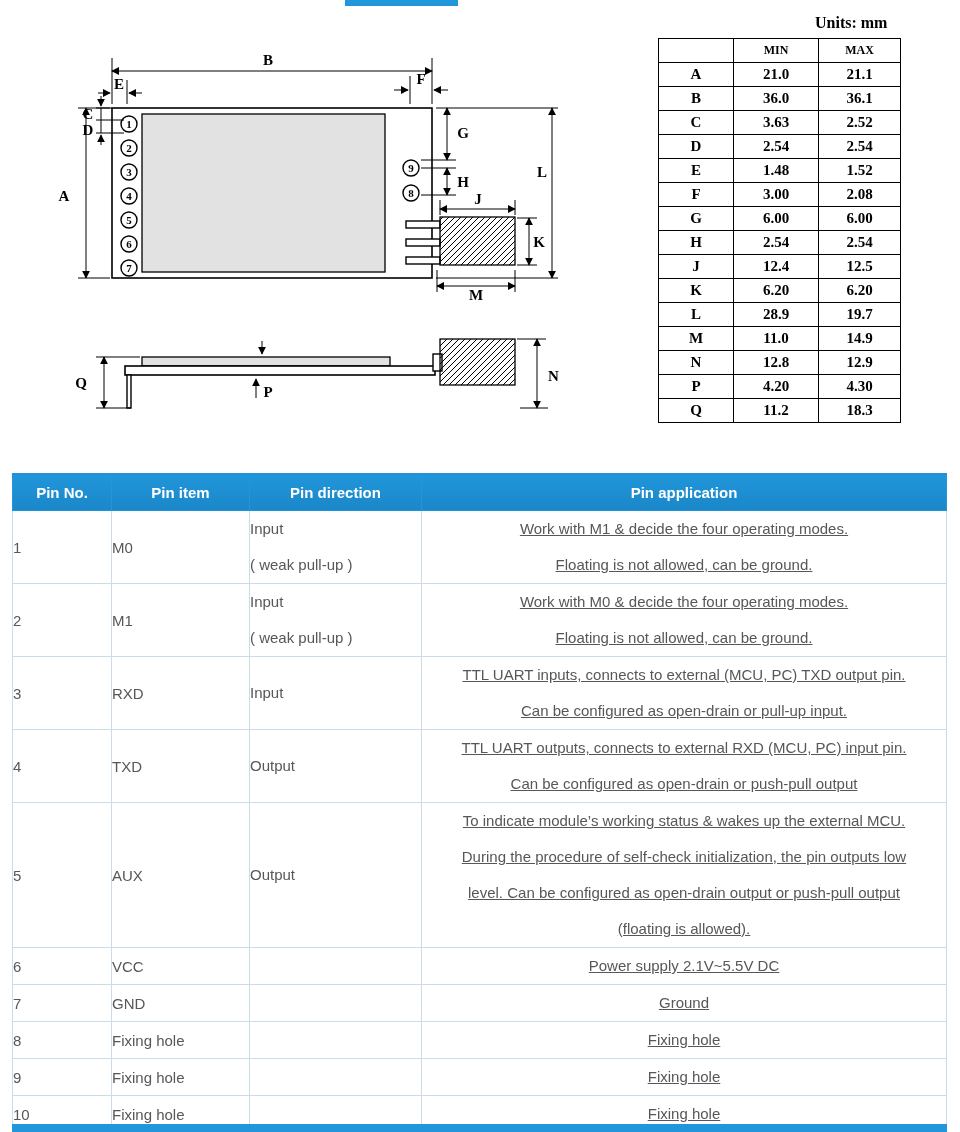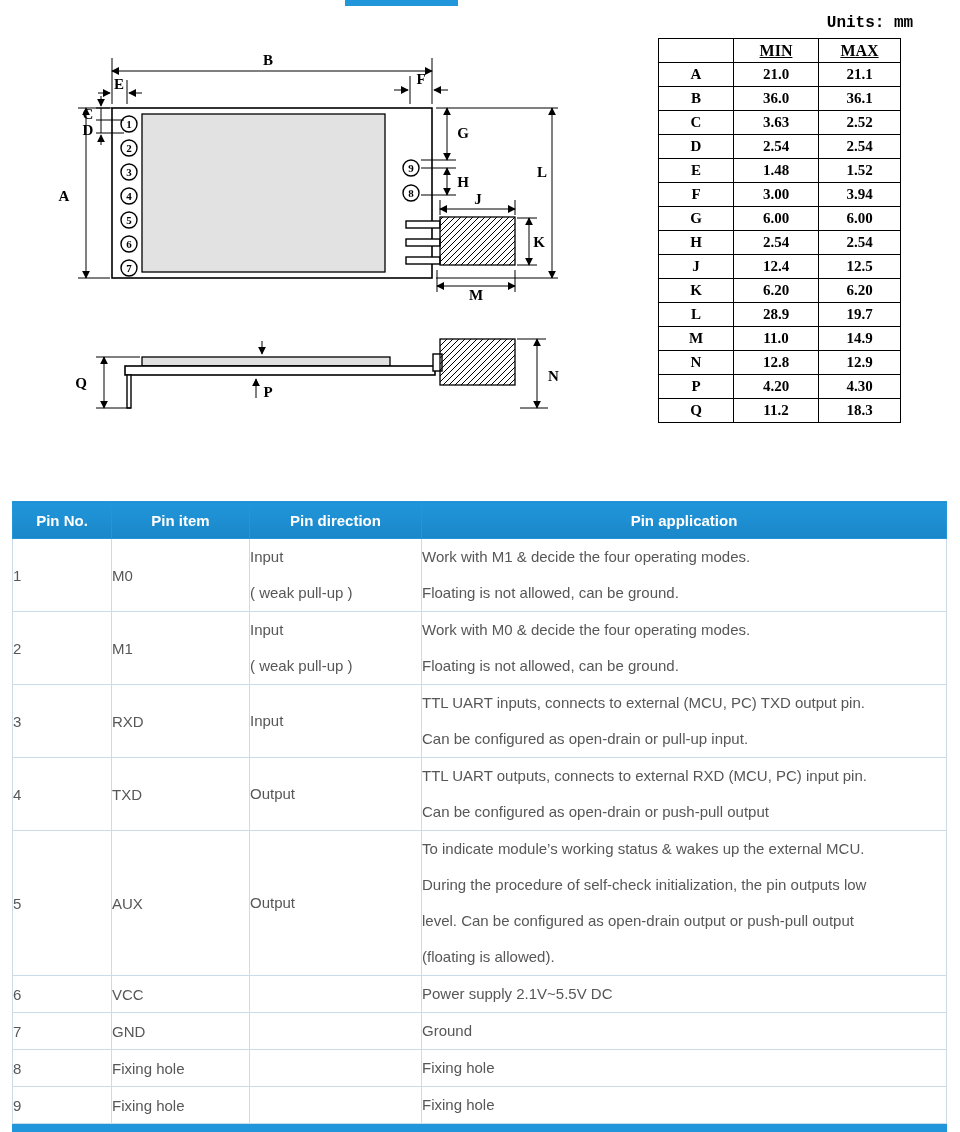--- a/index.html
+++ b/index.html
@@ -9,53 +9,53 @@
   }
 
   
   .top-fragment{position:absolute;left:345px;top:0;width:113px;height:6px;
     background:var(--header-blue,#2196db);}
   .bottom-fragment{position:absolute;left:12px;top:1124px;width:935px;height:8px;
     background:var(--header-blue,#2196db);}
 
   
   .units{position:absolute;left:815px;top:14px;width:110px;
-    font-family:Liberation Mono, monospace;font-weight:bold;font-size:16px;color:#000;text-align:center;}
+    font-family:Liberation Serif, serif;font-weight:bold;font-size:16px;color:#000;}
 
   
   .drawing{position:absolute;left:0;top:0;}
   .shape{fill:#ffffff;stroke:#000;stroke-width:1.4;}
   .outline{fill:#ffffff;stroke:#000;stroke-width:1.6;}
   .gray{fill:var(--drawing-gray,#e2e2e2);stroke:#000;stroke-width:1.3;}
   .coil{fill:url(#hatch);stroke:#000;stroke-width:1.3;}
   .dl{stroke:#000;stroke-width:1;fill:none;}
   .da{marker-start:url(#arr);marker-end:url(#arr);}
   .de{marker-end:url(#arr);}
   .lbl{font:bold 15px "Liberation Serif",serif;fill:#000;}
   .pin-txt{font:bold 11px "Liberation Serif",serif;fill:#000;text-anchor:middle;}
 
   
   .dim-table{position:absolute;left:658px;top:38px;border-collapse:collapse;
     font-family:"Liberation Serif",serif;font-size:15px;font-weight:bold;color:#000;
     table-layout:fixed;}
   .dim-table th,.dim-table td{border:1px solid #000;text-align:center;
     height:23px;padding:0;}
-  .dim-table th{font-size:16px;text-decoration:underline;}
+  .dim-table th{font-size:12px;}
 
   
   .pin-table{position:absolute;left:12px;top:473px;width:935px;border-collapse:collapse;
-    font-size:15px;color:var(--body-text,#575757);table-layout:fixed;margin-top:28px;}
+    font-size:15px;color:var(--body-text,#575757);table-layout:fixed;}
   .pin-table th,.pin-table td{border:1px solid var(--table-border,#ccdbe8);padding:0;
     vertical-align:middle;}
   .pin-table thead th{
     background:linear-gradient(var(--header-blue,#2196db),var(--header-blue-dark,#1a87c9));
     border:1px solid var(--header-blue,#2196db);
     color:#ffffff;font-weight:bold;height:36px;text-align:center;}
   .c-no,.c-item,.c-dir{}
-  .c-app{text-align:left;padding-left:14px;}
+  .c-app{text-align:center;padding-left:14px;text-decoration:underline;}
   .line{line-height:36px;white-space:nowrap;}
 </style>
 </head>
 <body>
 
 <div class="top-fragment"></div>
 
 <div class="units">Units: mm</div>
 
 <svg class="drawing" width="640" height="450" viewBox="0 0 640 450">
@@ -243,21 +243,21 @@
         <td>2.54</td>
       </tr>
     <tr>
         <td>E</td>
         <td>1.48</td>
         <td>1.52</td>
       </tr>
     <tr>
         <td>F</td>
         <td>3.00</td>
-        <td>3.94</td>
+        <td>2.08</td>
       </tr>
     <tr>
         <td>G</td>
         <td>6.00</td>
         <td>6.00</td>
       </tr>
     <tr>
         <td>H</td>
         <td>2.54</td>
         <td>2.54</td>
@@ -400,16 +400,24 @@
       </td>
     </tr>
     <tr>
       <td class="c-no">9</td>
       <td class="c-item">Fixing hole</td>
       <td class="c-dir"></td>
       <td class="c-app">
         <div class="line">Fixing hole</div>
       </td>
     </tr>
+    <tr>
+      <td class="c-no">10</td>
+      <td class="c-item">Fixing hole</td>
+      <td class="c-dir"></td>
+      <td class="c-app">
+        <div class="line">Fixing hole</div>
+      </td>
+    </tr>
   </tbody>
 </table>
 
 <div class="bottom-fragment"></div>
 
 </body></html>

